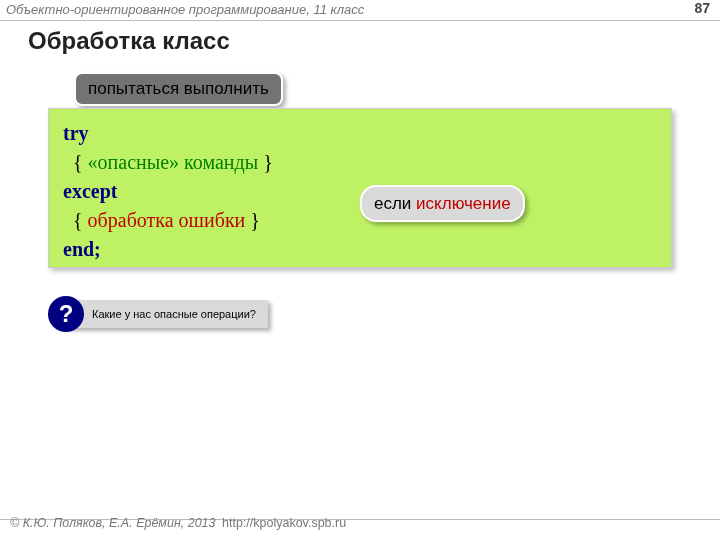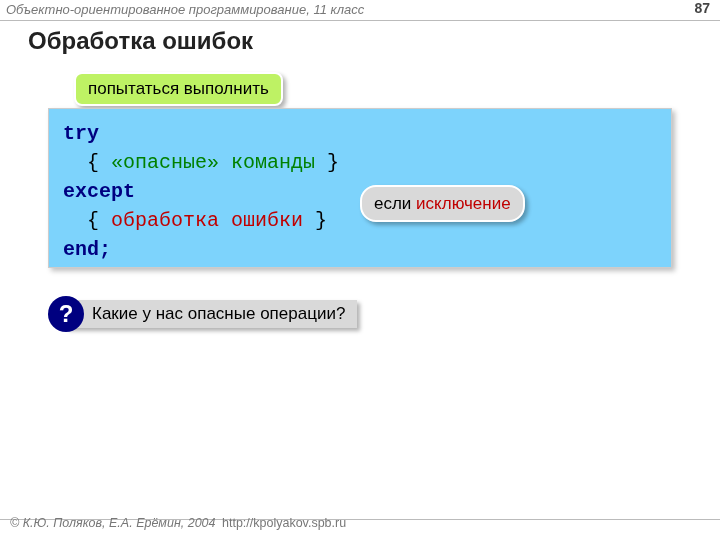--- a/index.html
+++ b/index.html
@@ -8,31 +8,31 @@
 
   .top-bar { position: absolute; top: 0; left: 0; right: 0; height: 20px; }
   .top-text { position: absolute; top: 2px; left: 6px; font-style: italic; font-size: 13px; color: #777; }
   .page-num { position: absolute; top: 0; right: 10px; font-size: 14px; font-weight: bold; color: #444; }
   .top-rule { position: absolute; top: 20px; left: 0; right: 0; height: 1px; background: #bbb; }
 
   .title { position: absolute; top: 27px; left: 28px; font-size: 24px; font-weight: bold; color: #222; }
 
   .callout1 {
     position: absolute; top: 72px; left: 74px;
-    background: #bef264; border: 2px solid #fff; border-radius: 8px;
+    background: #737373; border: 2px solid #fff; border-radius: 8px;
     padding: 5px 12px; font-size: 17px; color: #000;
     box-shadow: 3px 3px 4px rgba(0,0,0,0.3);
   }
 
   .code-box {
     position: absolute; top: 108px; left: 48px; right: 48px; height: 160px;
-    background: #7dd3fc; border: 1px solid #ccc;
+    background: #bef264; border: 1px solid #ccc;
     box-shadow: 3px 3px 5px rgba(0,0,0,0.25);
     padding: 10px 14px;
-    font-family: Liberation Mono, monospace; font-size: 20px;
+    font-family: Liberation Serif, serif; font-size: 20px;
     color: #000; line-height: 1.45;
     white-space: pre;
   }
   .kw { color: #000080; font-weight: bold; }
   .cmd1 { color: #008000; }
   .cmd2 { color: #c00000; }
 
   .callout2 {
     position: absolute; top: 185px; left: 360px;
     background: #d9d9d9; border: 2px solid #fff; border-radius: 16px;
@@ -47,42 +47,42 @@
     position: absolute; top: 0; left: 0; width: 36px; height: 36px;
     background: #000080; border-radius: 50%;
     color: #fff; font-size: 24px; font-weight: bold;
     display: flex; align-items: center; justify-content: center;
     z-index: 2;
   }
   .qbox {
     position: absolute; top: 4px; left: 18px; height: 28px;
     background: #d9d9d9;
     padding: 0 12px 0 26px; display: flex; align-items: center;
-    font-size: 17px; color: #000;
+    font-size: 11px; color: #000;
     box-shadow: 3px 3px 4px rgba(0,0,0,0.3);
     white-space: nowrap;
   }
 
   .footer { position: absolute; bottom: 10px; left: 0; right: 0; }
   .footer-rule { position: absolute; bottom: 20px; left: 0; right: 0; height: 1px; background: #bbb; }
   .footer-text { position: absolute; bottom: 0; left: 10px; font-size: 12.5px; font-style: italic; color: #777; }
   .footer-link { font-style: normal; margin-left: 3px; }
 </style>
 </head>
 <body>
 
 <div class="slide">
 
   <div class="top-bar">
     <div class="top-text">Объектно-ориентированное программирование, 11 класс</div>
     <div class="page-num">87</div>
   </div>
   <div class="top-rule"></div>
 
-  <div class="title">Обработка ошибок</div>
+  <div class="title">Обработка класс</div>
 
   <div class="callout1">попытаться выполнить</div>
 
   <div class="code-box"><span class="kw">try</span>
 <span>  { </span><span class="cmd1">«опасные» команды</span><span> }</span>
 <span class="kw">except</span>
 <span>  { </span><span class="cmd2">обработка ошибки</span><span> }</span>
 <span class="kw">end;</span></div>
 
   <div class="callout2">
@@ -90,18 +90,18 @@
   </div>
 
   <div class="qrow">
     <div class="qcircle">?</div>
     <div class="qbox">Какие у нас опасные операции?</div>
   </div>
 
   <div class="footer-rule"></div>
   <div class="footer">
     <div class="footer-text">
-      <span>© К.Ю. Поляков, Е.А. Ерёмин, 2004</span>
+      <span>© К.Ю. Поляков, Е.А. Ерёмин, 2013</span>
       <span class="footer-link">http://kpolyakov.spb.ru</span>
     </div>
   </div>
 
 </div>
 
 </body></html>

